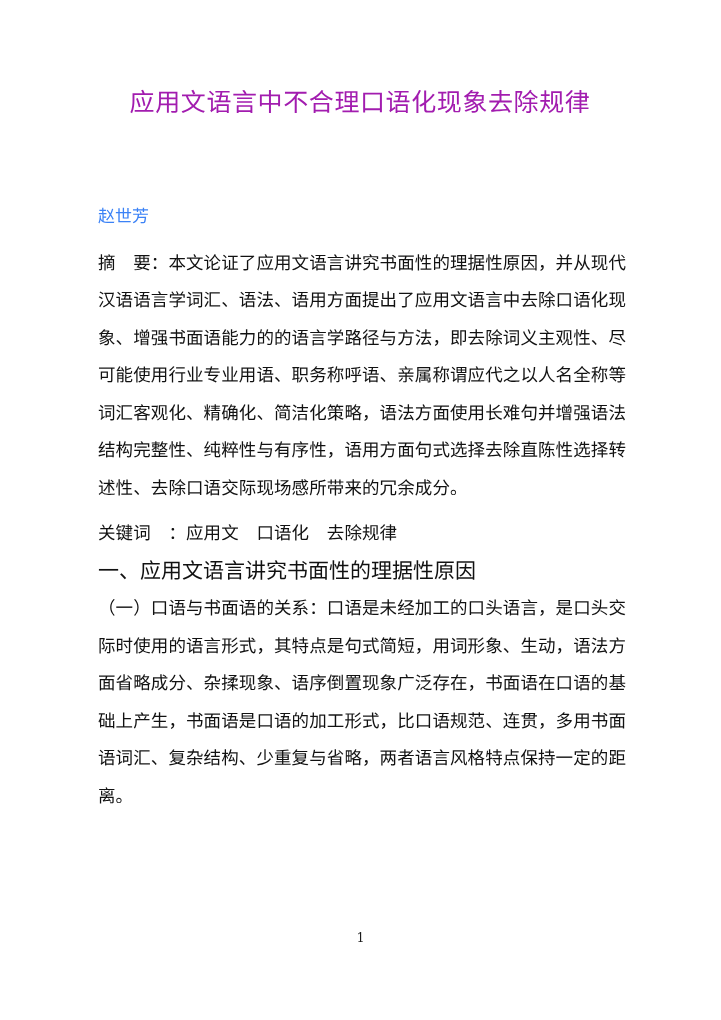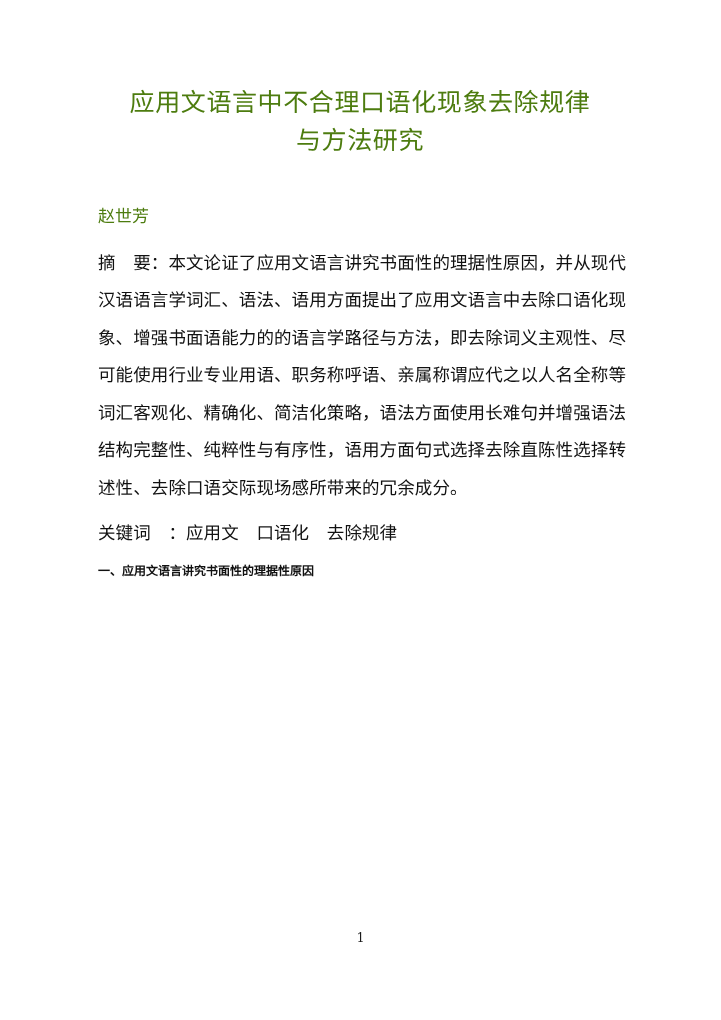--- a/index.html
+++ b/index.html
@@ -25,21 +25,21 @@
   .doc-title {
     position: absolute;
     left: 98px;
     top: 84px;
     width: 524px;
     text-align: center;
     font-size: 25px;
     line-height: 38px;
     letter-spacing: 0.6px;
     font-weight: 500;
-    color: #4d7c0f;
+    color: #a21caf;
   }
 
   
   .body-col {
     position: absolute;
     left: 98px;
     top: 198px;
     width: 528px;
   }
 
@@ -55,29 +55,28 @@
   }
 
   .para + .para {
     margin-top: 8px;
   }
 
   .author {
     font-size: 17px;
     line-height: 37.5px;
     margin: 0 0 9px 0;
-    color: #4d7c0f;
+    color: #3b82f6;
   }
 
   .heading {
-    font-size: 12px;
+    font-size: 21px;
     line-height: 37.5px;
     margin: 0;
     color: #111111;
-    font-weight: bold;
   }
 
   
   .page-number {
     position: absolute;
     left: 0;
     top: 930px;
     width: 721px;
     text-align: center;
     font-size: 12px;
@@ -86,32 +85,32 @@
     font-family: "DejaVu Serif", "Liberation Serif", serif;
   }
 </style>
 </head>
 <body>
 
 <div class="page">
 
   <div class="doc-title">
     <div>应用文语言中不合理口语化现象去除规律</div>
-    <div>与方法研究</div>
   </div>
 
   <div class="body-col">
 
     <p class="author">赵世芳</p>
 
     <p class="para">摘　要：本文论证了应用文语言讲究书面性的理据性原因，并从现代汉语语言学词汇、语法、语用方面提出了应用文语言中去除口语化现象、增强书面语能力的的语言学路径与方法，即去除词义主观性、尽可能使用行业专业用语、职务称呼语、亲属称谓应代之以人名全称等词汇客观化、精确化、简洁化策略，语法方面使用长难句并增强语法结构完整性、纯粹性与有序性，语用方面句式选择去除直陈性选择转述性、去除口语交际现场感所带来的冗余成分。</p>
 
     <p class="para">关键词　：应用文　口语化　去除规律</p>
 
     <p class="heading">一、应用文语言讲究书面性的理据性原因</p>
 
+    <p class="para">（一）口语与书面语的关系：口语是未经加工的口头语言，是口头交际时使用的语言形式，其特点是句式简短，用词形象、生动，语法方面省略成分、杂揉现象、语序倒置现象广泛存在，书面语在口语的基础上产生，书面语是口语的加工形式，比口语规范、连贯，多用书面语词汇、复杂结构、少重复与省略，两者语言风格特点保持一定的距离。</p>
 
 
   </div>
 
   <div class="page-number">1</div>
 
 </div>
 
 </body></html>

